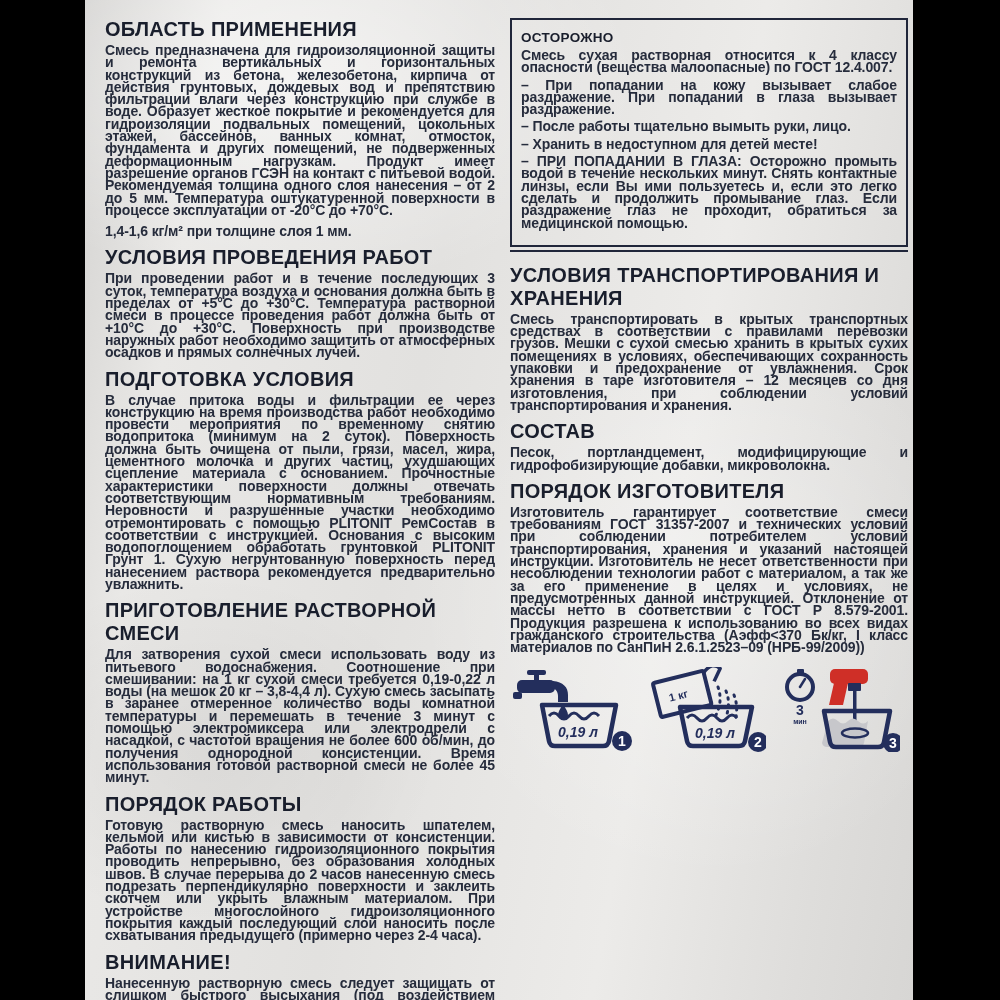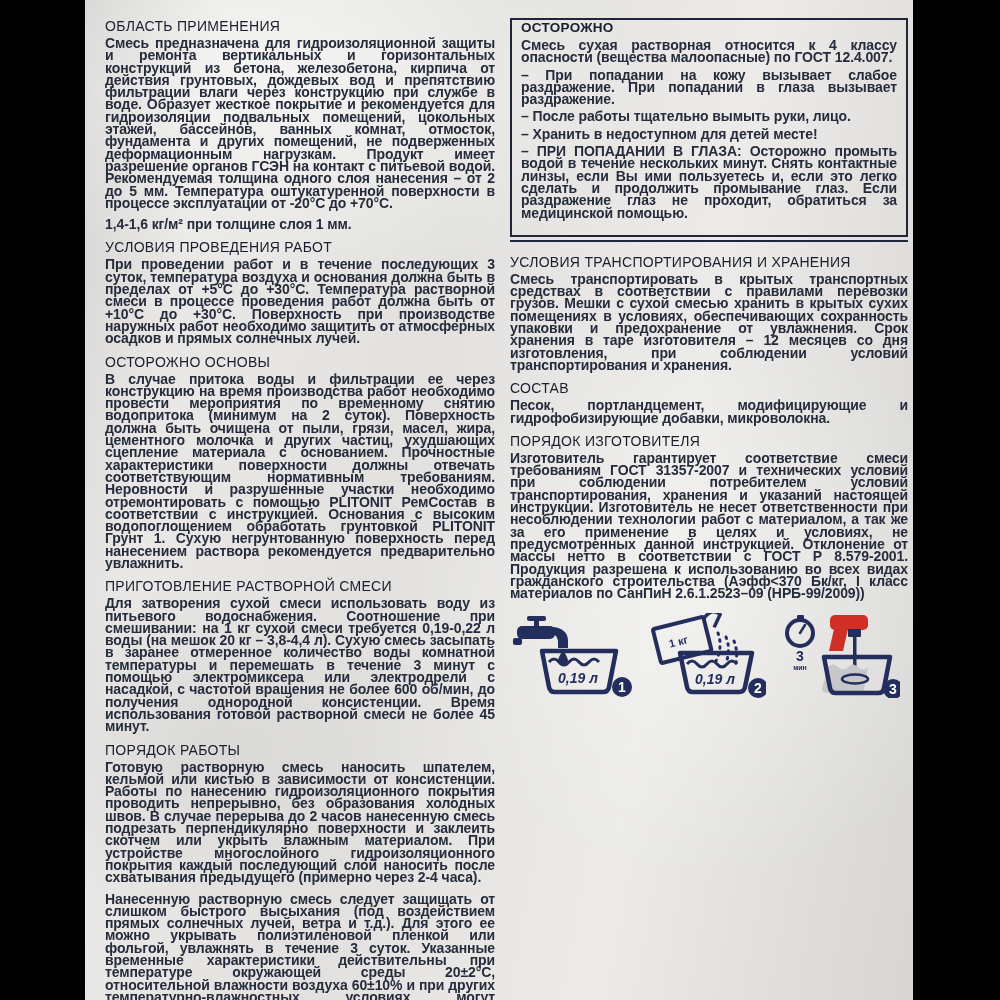--- a/index.html
+++ b/index.html
@@ -23,42 +23,42 @@
     overflow: hidden;
   }
   .columns {
     display: flex;
     padding: 18px 0 0 20px;
   }
   .col-left  { width: 390px; flex: 0 0 390px; }
   .col-right { width: 398px; flex: 0 0 398px; margin-left: 15px; }
   .section { margin-bottom: 9px; }
   h2 {
-    font-size: 14px;
-    font-weight: normal;
+    font-size: 20px;
+    font-weight: bold;
     letter-spacing: 0.3px;
     color: #191e2c;
     margin-bottom: 3px;
   }
   .body-text {
     font-size: 14px;
     font-weight: bold;
     line-height: 12.3px;
     text-align: justify;
     letter-spacing: -0.1px;
     color: #262c3c;
   }
   .caution-wrap {
     border-bottom: 2px solid #20263a;
     padding-bottom: 3px;
     margin-bottom: 12px;
   }
   .caution-box {
     border: 2px solid #20263a;
-    padding: 0 9px 8px 9px;
+    padding: 10px 9px 8px 9px;
   }
   .caution-box h3 {
     font-size: 13.5px;
     font-weight: bold;
     letter-spacing: 0.3px;
     margin-bottom: 4px;
     color: #191e2c;
   }
   .caution-box .body-text { margin-bottom: 5px; }
   .bullet { margin-bottom: 4px; }
@@ -84,32 +84,33 @@
         <div class="body-text">Смесь предназначена для гидроизоляционной защиты и ремонта вертикальных и горизонтальных конструкций из бетона, железобетона, кирпича от действия грунтовых, дождевых вод и препятствию фильтрации влаги через конструкцию при службе в воде. Образует жесткое покрытие и рекомендуется для гидроизоляции подвальных помещений, цокольных этажей, бассейнов, ванных комнат, отмосток, фундамента и других помещений, не подверженных деформационным нагрузкам. Продукт имеет разрешение органов ГСЭН на контакт с питьевой водой. Рекомендуемая толщина одного слоя нанесения – от 2 до 5 мм. Температура оштукатуренной поверхности в процессе эксплуатации от -20°С до +70°С.</div>
       </div>
       <div class="section">
         <div class="body-text">1,4-1,6 кг/м² при толщине слоя 1 мм.</div>
       </div>
       <div class="section">
         <h2>УСЛОВИЯ ПРОВЕДЕНИЯ РАБОТ</h2>
         <div class="body-text">При проведении работ и в течение последующих 3 суток, температура воздуха и основания должна быть в пределах от +5°С до +30°С. Температура растворной смеси в процессе проведения работ должна быть от +10°С до +30°С. Поверхность при производстве наружных работ необходимо защитить от атмосферных осадков и прямых солнечных лучей.</div>
       </div>
       <div class="section">
-        <h2>ОСТОРОЖНО ОСНОВЫ</h2>
+        <h2>ПОДГОТОВКА УСЛОВИЯ</h2>
         <div class="body-text">В случае притока воды и фильтрации ее через конструкцию на время производства работ необходимо провести мероприятия по временному снятию водопритока (минимум на 2 суток). Поверхность должна быть очищена от пыли, грязи, масел, жира, цементного молочка и других частиц, ухудшающих сцепление материала с основанием. Прочностные характеристики поверхности должны отвечать соответствующим нормативным требованиям. Неровности и разрушенные участки необходимо отремонтировать с помощью PLITONIT РемСостав в соответствии с инструкцией. Основания с высоким водопоглощением обработать грунтовкой PLITONIT Грунт 1. Сухую негрунтованную поверхность перед нанесением раствора рекомендуется предварительно увлажнить.</div>
       </div>
       <div class="section">
         <h2>ПРИГОТОВЛЕНИЕ РАСТВОРНОЙ СМЕСИ</h2>
         <div class="body-text">Для затворения сухой смеси использовать воду из питьевого водоснабжения. Соотношение при смешивании: на 1 кг сухой смеси требуется 0,19-0,22 л воды (на мешок 20 кг – 3,8-4,4 л). Сухую смесь засыпать в заранее отмеренное количество воды комнатной температуры и перемешать в течение 3 минут с помощью электромиксера или электродрели с насадкой, с частотой вращения не более 600 об/мин, до получения однородной консистенции. Время использования готовой растворной смеси не более 45 минут.</div>
       </div>
       <div class="section">
         <h2>ПОРЯДОК РАБОТЫ</h2>
         <div class="body-text">Готовую растворную смесь наносить шпателем, кельмой или кистью в зависимости от консистенции. Работы по нанесению гидроизоляционного покрытия проводить непрерывно, без образования холодных швов. В случае перерыва до 2 часов нанесенную смесь подрезать перпендикулярно поверхности и заклеить скотчем или укрыть влажным материалом. При устройстве многослойного гидроизоляционного покрытия каждый последующий слой наносить после схватывания предыдущего (примерно через 2-4 часа).</div>
       </div>
       <div class="section">
+        <h2>ВНИМАНИЕ!</h2>
         <div class="body-text">Нанесенную растворную смесь следует защищать от слишком быстрого высыхания (под воздействием прямых солнечных лучей, ветра и т.д.). Для этого ее можно укрывать полиэтиленовой пленкой или фольгой, увлажнять в течение 3 суток. Указанные временные характеристики действительны при температуре окружающей среды 20±2°С, относительной влажности воздуха 60±10% и при других температурно-влажностных условиях могут изменяться. При производстве работ следует руководствоваться инструкциями по ведению общестроительных работ и технике безопасности в строительстве. До начала основных работ рекомендуется выполнить пробное оштукатуривание (~ 1 м²) наиболее сложных участков поверхности в максимальной толщине слоя. В процессе производства работ рекомендуется периодически перемешивать растворную смесь. Последующие отделочные работы производить после контроля отсутствия дефектов поверхности и фильтрации воды (примерно через трое суток). В случае обнаружения дефектов (отслоение, фильтрация воды), данные участки следует вскрыть и повторить работы.</div>
       </div>
     </div>
 
     <div class="col-right">
       <div class="section">
         <div class="caution-wrap">
           <div class="caution-box">
             <h3>ОСТОРОЖНО</h3>
             <div class="body-text">Смесь сухая растворная относится к 4 классу опасности (вещества малоопасные) по ГОСТ 12.4.007.</div>

